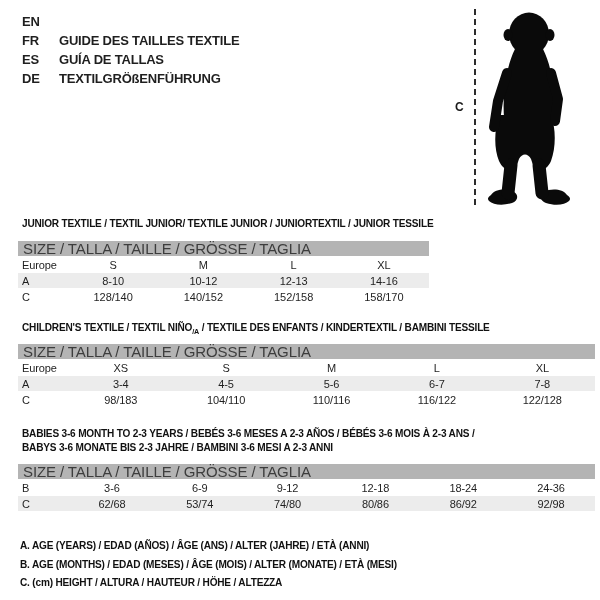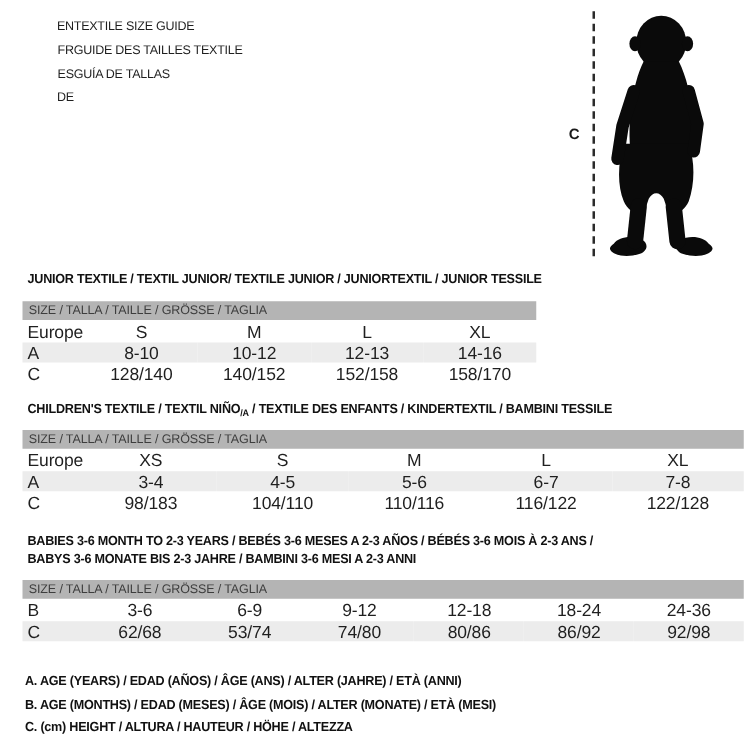--- a/index.html
+++ b/index.html
@@ -3,21 +3,21 @@
 <meta charset="utf-8">
 <style>
   html,body { margin:0; padding:0; background:#ffffff; }
   .page {
     position:relative; width:600px; height:600px; background:#ffffff;
     font-family:"Liberation Sans", sans-serif; color:#1f1f1f; overflow:hidden;
   }
 
   
   .lang-list { position:absolute; left:22px; top:12px; }
-  .lang-row { display:flex; line-height:19px; font-weight:normal; font-size:10px; letter-spacing:-0.2px;text-align:right; }
+  .lang-row { display:flex; line-height:19px; font-weight:bold; font-size:13px; letter-spacing:-0.2px; }
   .lang-code { width:37px; flex:0 0 37px; }
 
   
   .dashed-line { position:absolute; left:474px; top:9px; height:196px; width:0; border-left:2px dashed #2b2b2b; }
   .figure-label { position:absolute; left:455px; top:100px; font-weight:bold; font-size:12px; color:#1a1a1a; }
   .silhouette { position:absolute; left:481px; top:9px; width:96px; height:199px; }
 
   
   .section-title {
     position:absolute; font-weight:bold; font-size:10.5px; letter-spacing:-0.2px;
@@ -27,55 +27,55 @@
   #title2 { left:22px; top:320px; width:578px; white-space:nowrap; }
   #title3 { left:22px; top:426px; width:505px; }
   .section-title sub { font-size:7.5px; }
 
   
   .tablebox { position:absolute; }
   #table1 { left:18px; top:241px; width:411px; }
   #table2 { left:18px; top:344px; width:577px; }
   #table3 { left:18px; top:464px; width:577px; }
   .bar {
-    height:15px; background:#b4b4b4; color:#3d3d3d; font-size:10px;
+    height:15px; background:#b4b4b4; color:#3d3d3d; font-size:15px;
     line-height:15px; padding-left:5px; box-sizing:border-box; letter-spacing:-0.1px;
   }
   .tablebox table { border-collapse:separate; border-spacing:0 1px; width:100%; table-layout:fixed; }
-  .tablebox td { height:15px; padding:0; font-size:14px; text-align:center; vertical-align:middle; color:#1f1f1f; letter-spacing:-0.1px; }
+  .tablebox td { height:15px; padding:0; font-size:11px; text-align:center; vertical-align:middle; color:#1f1f1f; letter-spacing:-0.1px; }
   .tablebox td.rowlabel { text-align:left; padding-left:4px; }
   .tablebox tr.alt td { background:#ececec; }
 
   
   .footnotes {
     position:absolute; left:20px; top:536px; font-weight:bold; font-size:10.5px;
     letter-spacing:-0.2px; transform:scaleX(0.96); transform-origin:0 0;
     line-height:18.5px; color:#111; white-space:nowrap;
   }
 </style>
 </head>
 <body>
 
 <div class="page">
 
   <div class="lang-list">
     <div class="lang-row">
       <span class="lang-code">EN</span>
-      <span class="lang-title">TEXTILE SIZE GUIDE</span>
     </div>
     <div class="lang-row">
       <span class="lang-code">FR</span>
       <span class="lang-title">GUIDE DES TAILLES TEXTILE</span>
     </div>
     <div class="lang-row">
       <span class="lang-code">ES</span>
       <span class="lang-title">GUÍA DE TALLAS</span>
     </div>
     <div class="lang-row">
       <span class="lang-code">DE</span>
+      <span class="lang-title">TEXTILGRÖßENFÜHRUNG</span>
     </div>
   </div>
 
   <div class="dashed-line"></div>
   <span class="figure-label">C</span>
   <svg class="silhouette" viewBox="0 0 96 199" xmlns="http://www.w3.org/2000/svg">
     <g fill="#0a0a0a" stroke="none">
       <ellipse cx="48" cy="25" rx="20" ry="21.5"></ellipse>
       <ellipse cx="27" cy="26" rx="4.5" ry="6"></ellipse>
       <ellipse cx="69" cy="26" rx="4.5" ry="6"></ellipse>

